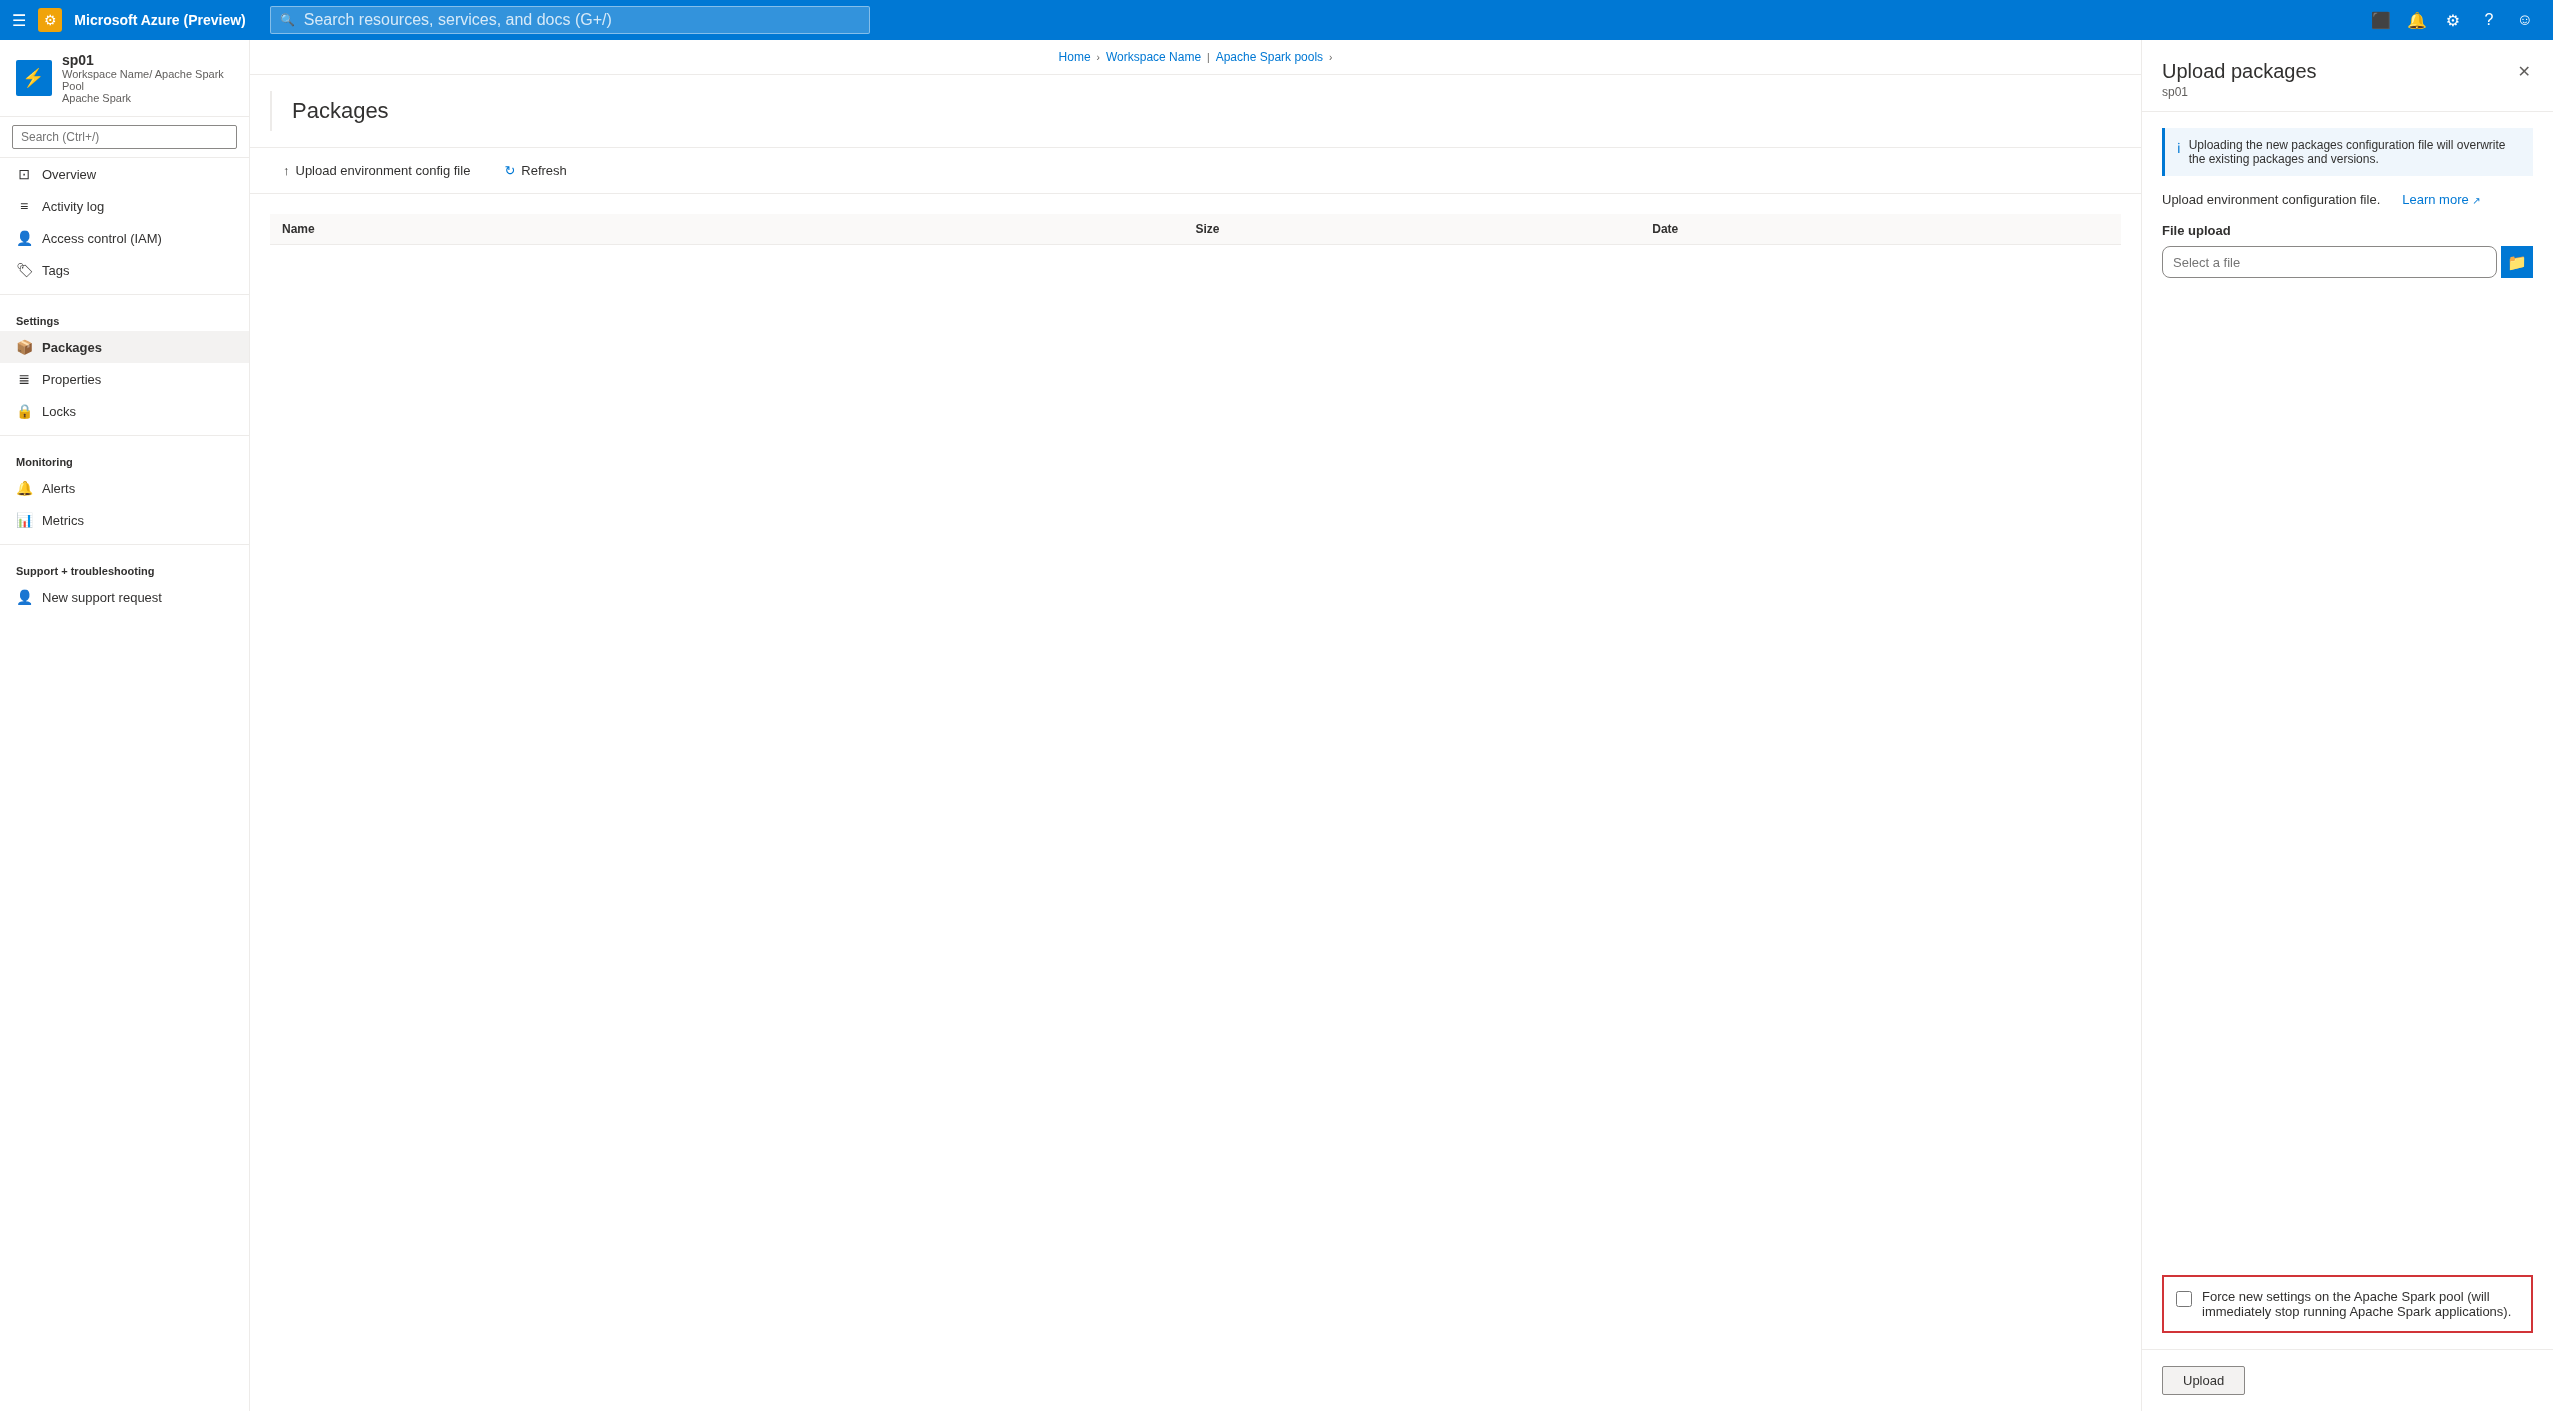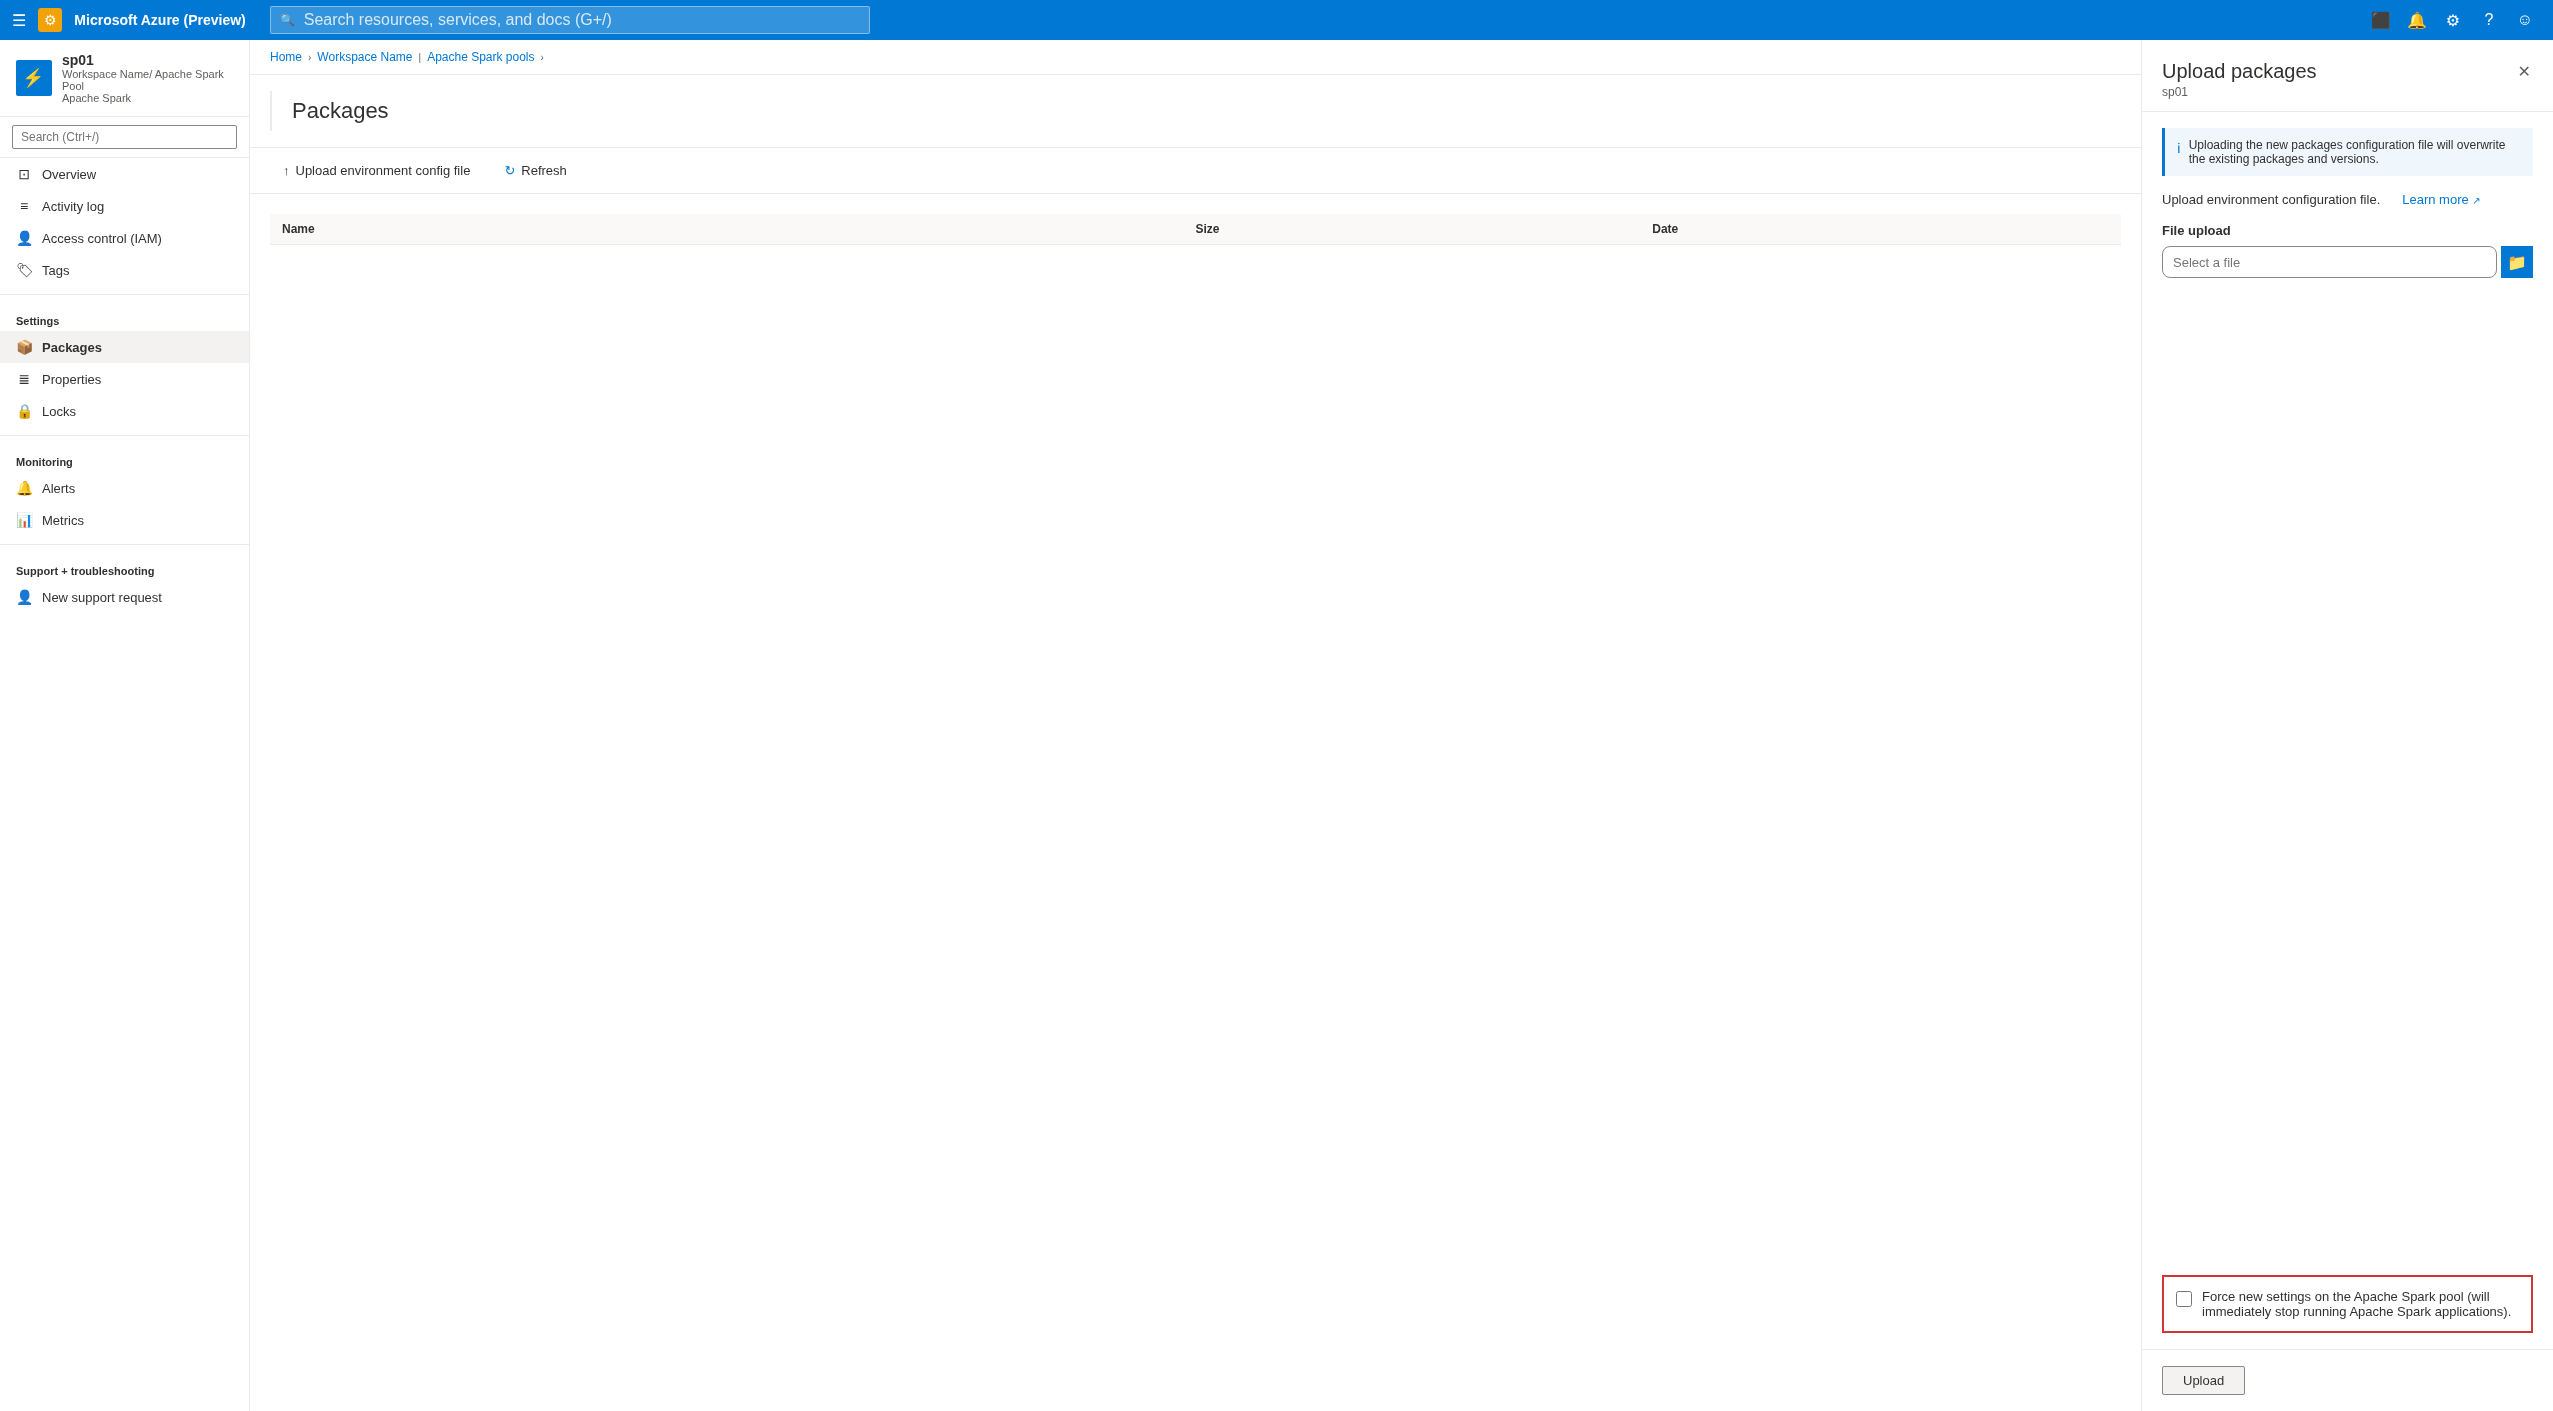--- a/index.html
+++ b/index.html
@@ -129,20 +129,21 @@
 
     
     .breadcrumb {
       padding: 10px 20px;
       display: flex;
       align-items: center;
       gap: 6px;
       font-size: 12px;
       border-bottom: 1px solid #edebe9;
       background: white;
+      justify-content: center;
     }
     .breadcrumb a { color: #0078d4; text-decoration: none; cursor: pointer; }
     .breadcrumb .separator { color: #605e5c; font-size: 10px; }
 
     
     .page-header {
       padding: 16px 20px;
       border-bottom: 1px solid #edebe9;
       display: flex;
       align-items: center;

